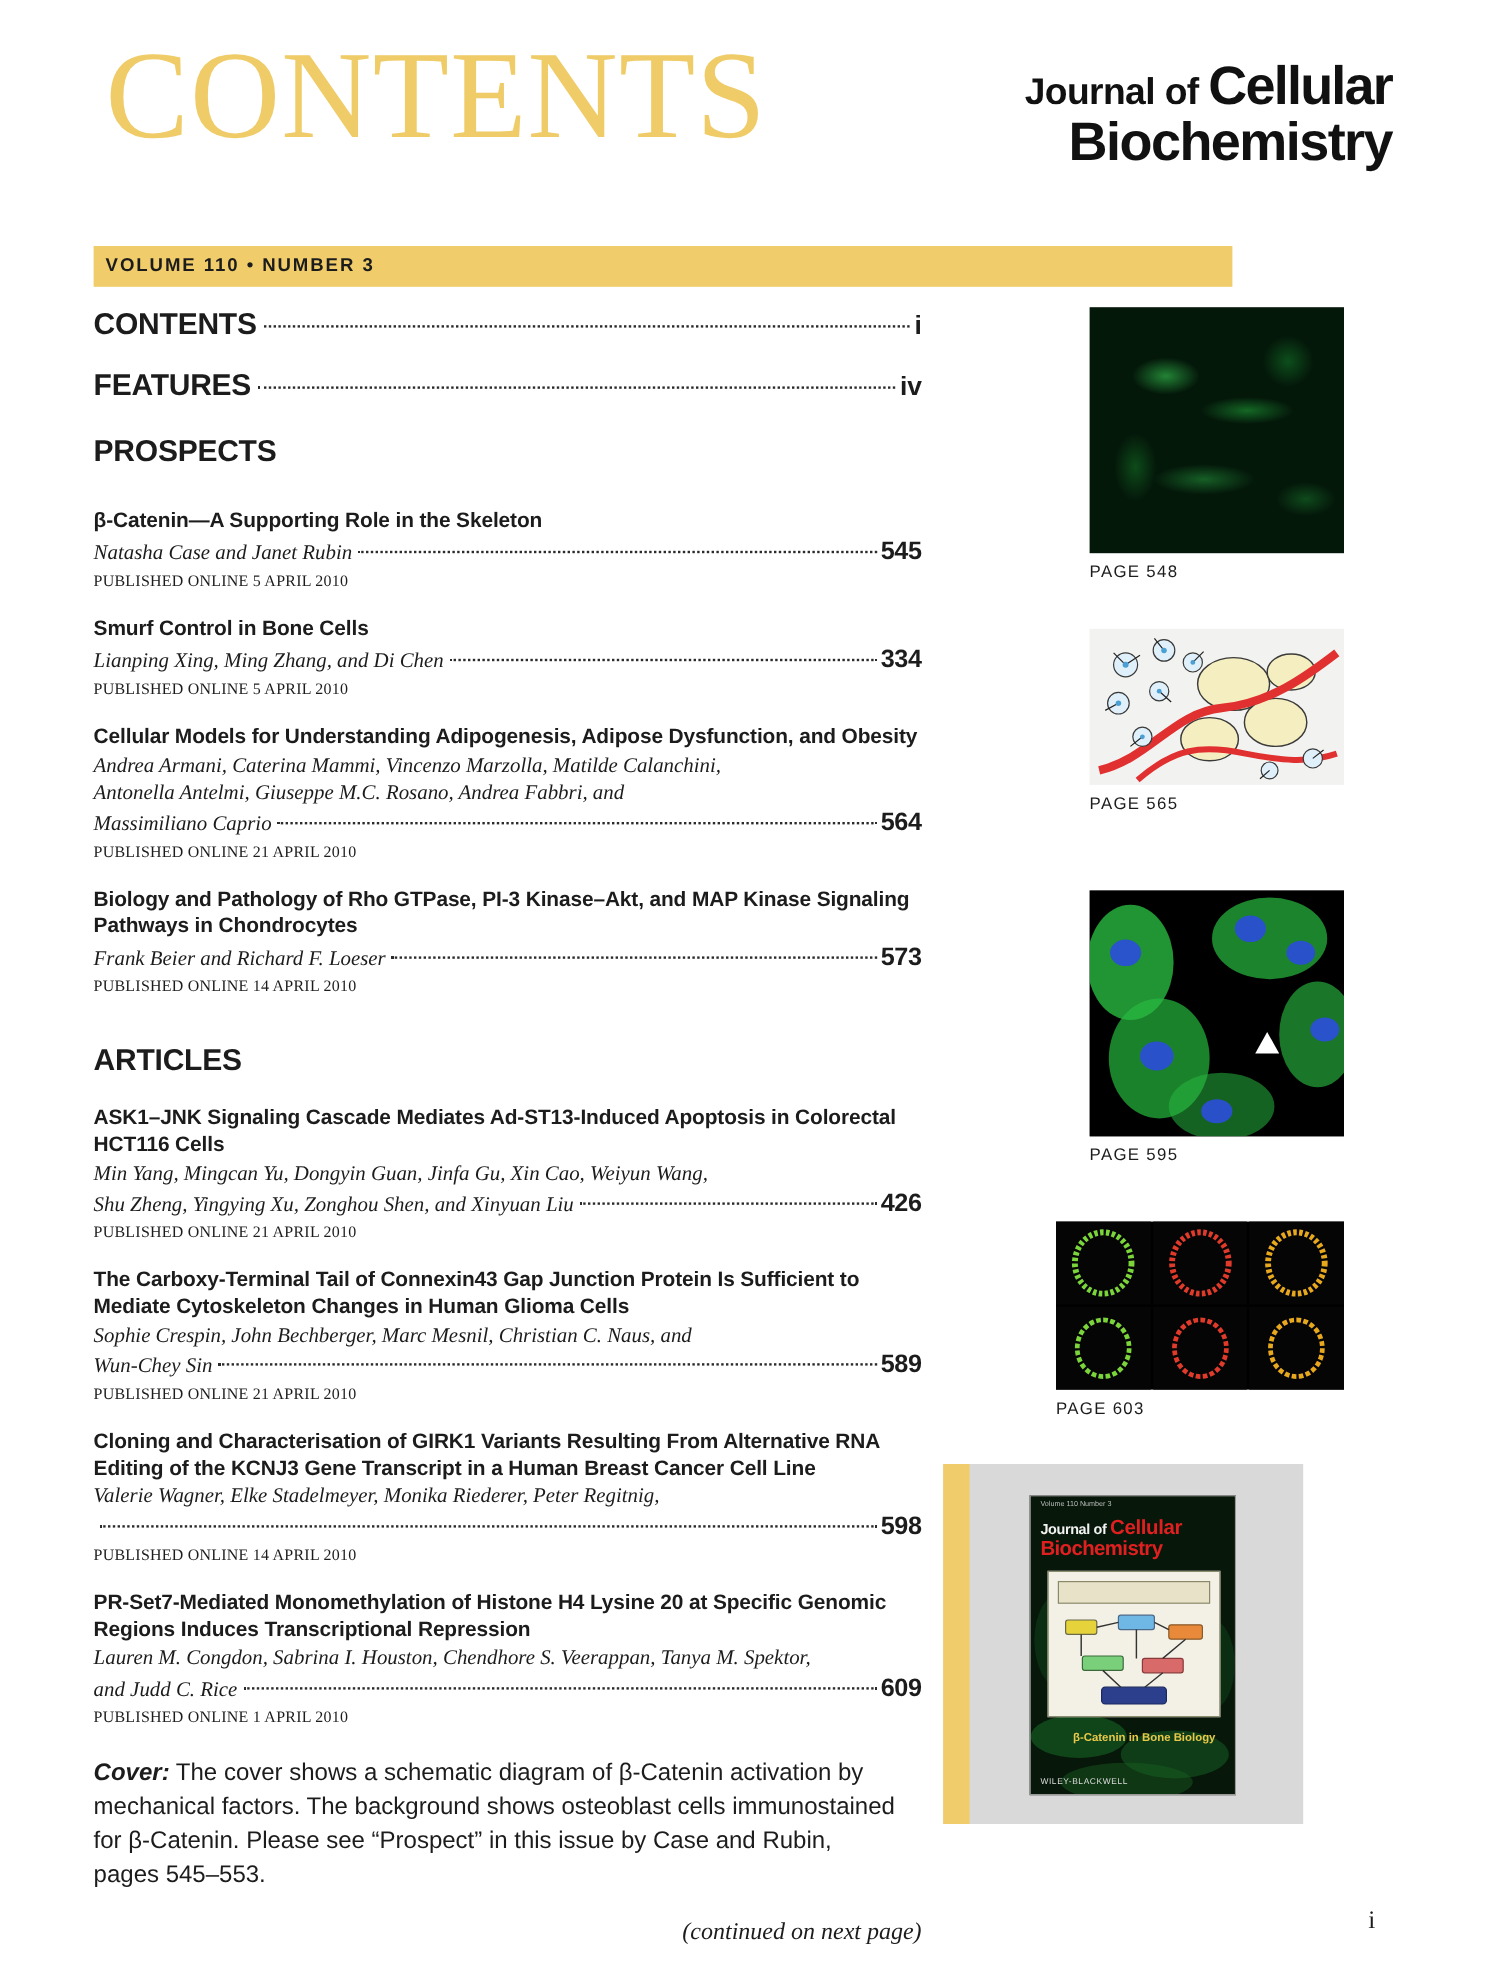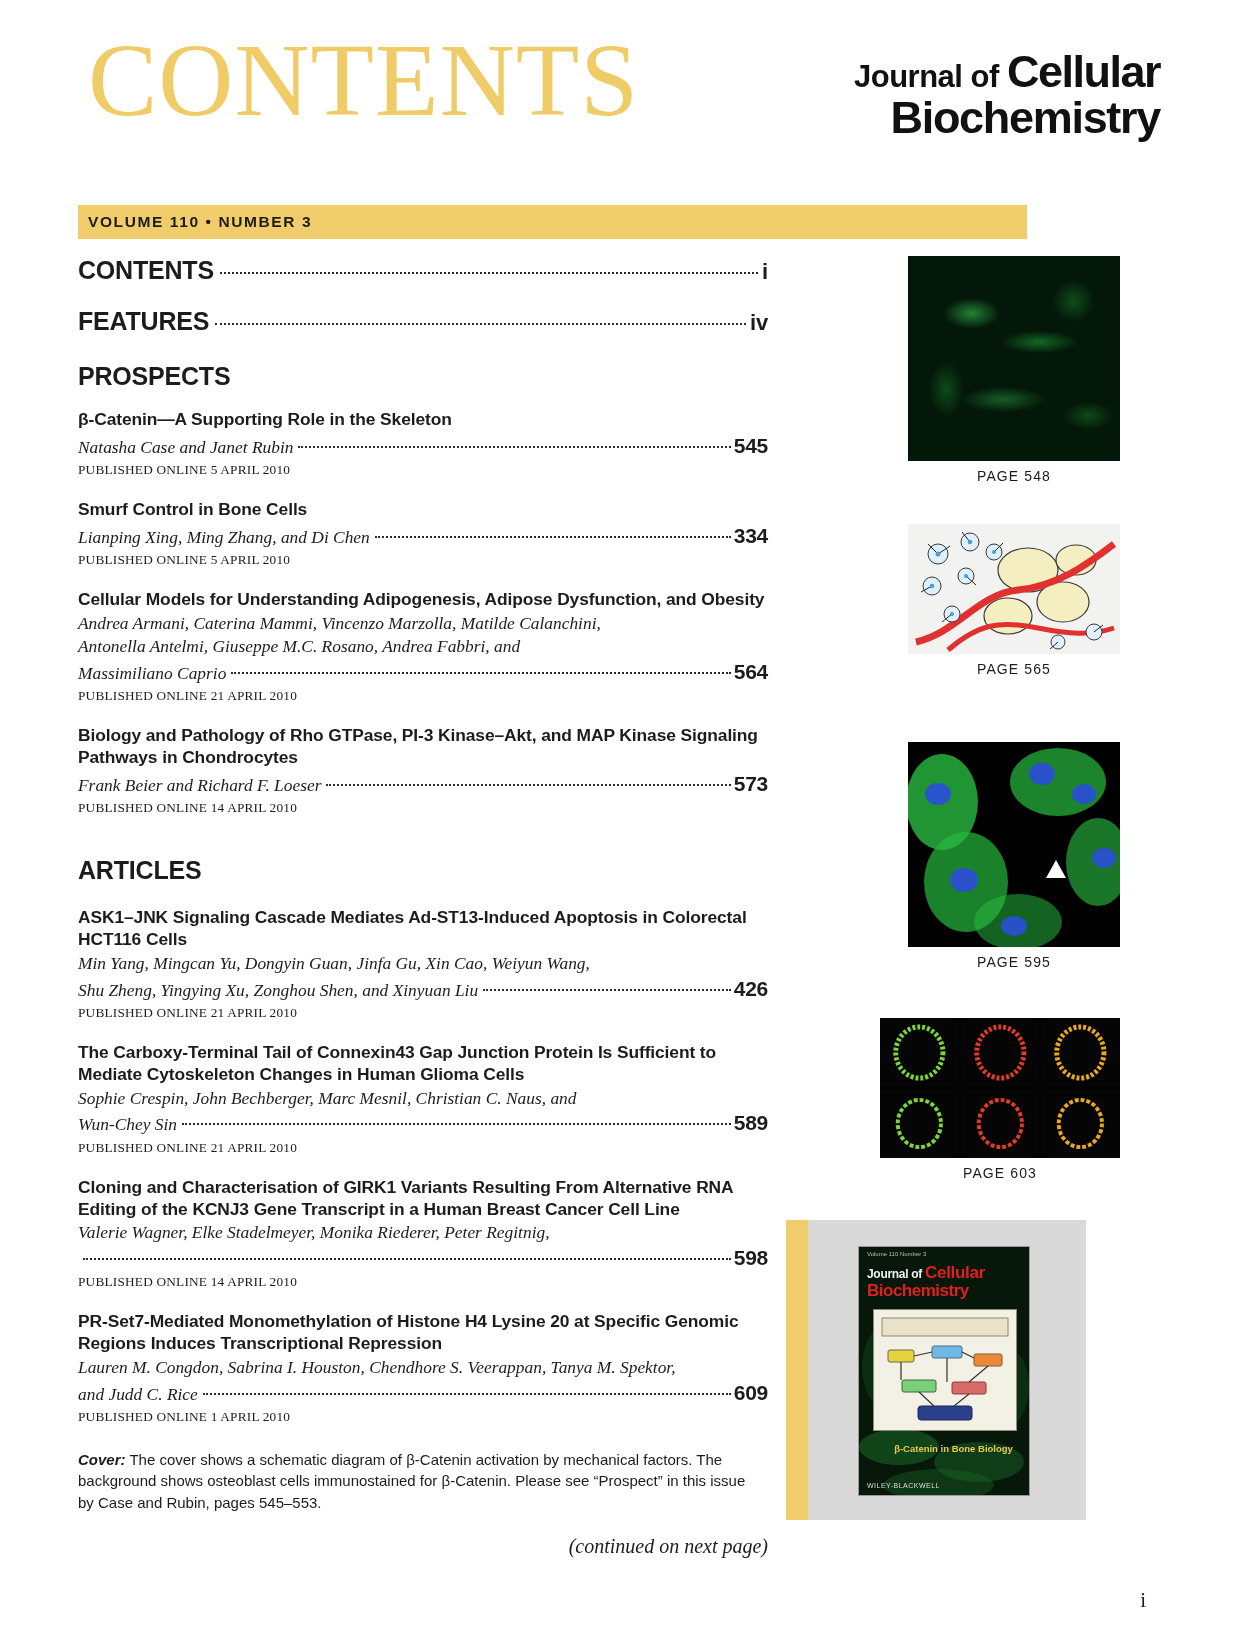--- a/index.html
+++ b/index.html
@@ -104,21 +104,21 @@
     font-size: 22px;
     font-weight: bold;
   }
 
   .section-head {
     font-size: 25px;
     font-weight: bold;
     letter-spacing: -0.2px;
     color: #1c1c1c;
     margin-top: 26px;
-    margin-bottom: 18px;
+    margin-bottom: 32px;
   }
   .section-head.articles {
     margin-top: 40px;
     margin-bottom: 22px;
   }
 
   .entry {
     margin-bottom: 21px;
   }
   .entry-title {
@@ -157,21 +157,21 @@
     font-family: "Liberation Serif", serif;
     font-size: 13.3px;
     letter-spacing: 0.2px;
     color: #1c1c1c;
     margin-top: 3px;
     font-variant: small-caps;
   }
 
   .cover-note {
     font-family: "Liberation Sans", sans-serif;
-    font-size: 15px;
+    font-size: 20px;
     line-height: 1.42;
     color: #1c1c1c;
     margin-top: 24px;
     width: 672px;
   }
   .cover-note b {
     font-style: italic;
   }
 
   .continued {
@@ -189,21 +189,21 @@
     position: absolute;
     left: 830px;
     top: 256px;
     width: 330px;
   }
   .fig-block { position: absolute; }
   .fig-cap {
     font-size: 14px;
     letter-spacing: 1.1px;
     color: #1c1c1c;
-    text-align: center;
+    text-align: left;
     margin-top: 7px;
     font-variant: small-caps;
   }
 
   
   .fig1 {
     width: 212px; height: 205px;
     background:
       radial-gradient(ellipse 40px 22px at 30% 28%, rgba(60,220,90,.55), transparent 70%),
       radial-gradient(ellipse 55px 16px at 62% 42%, rgba(40,200,70,.45), transparent 70%),

